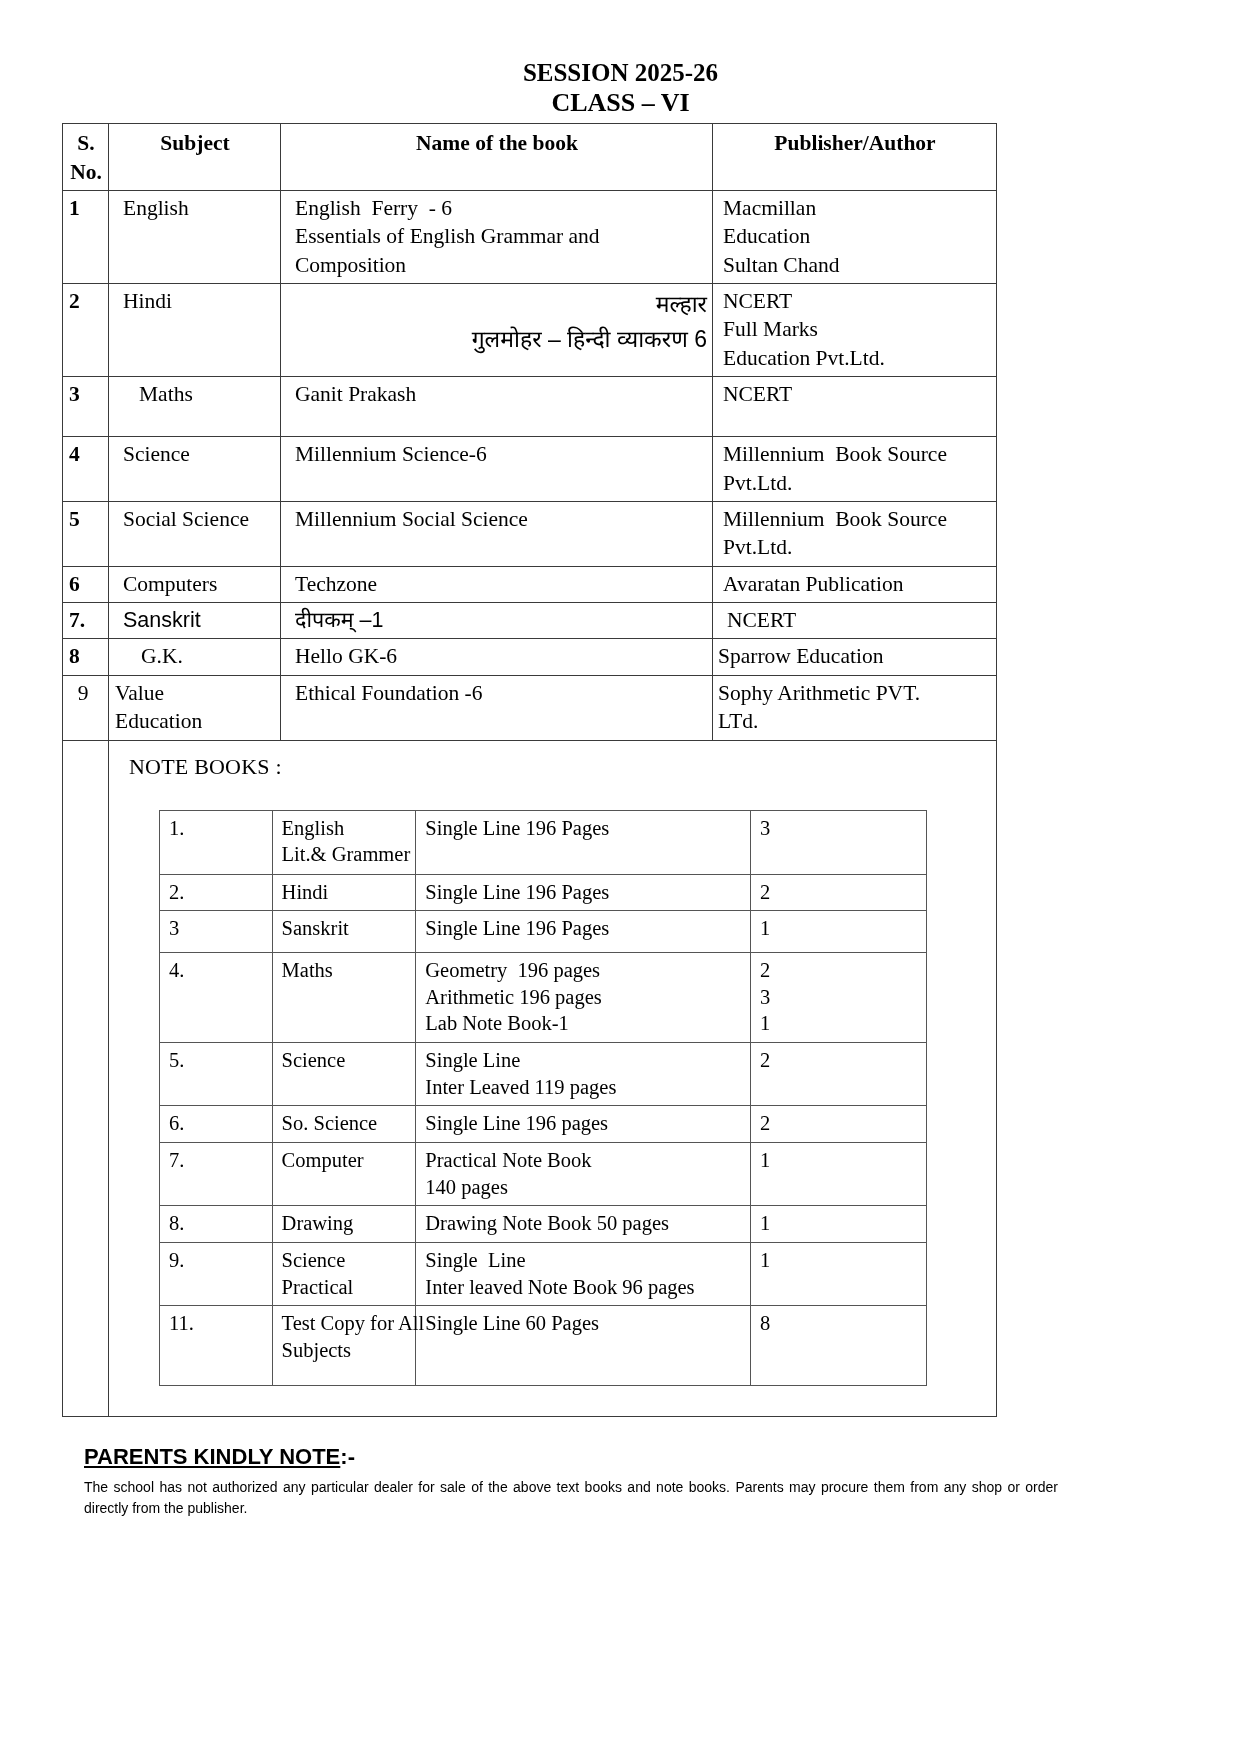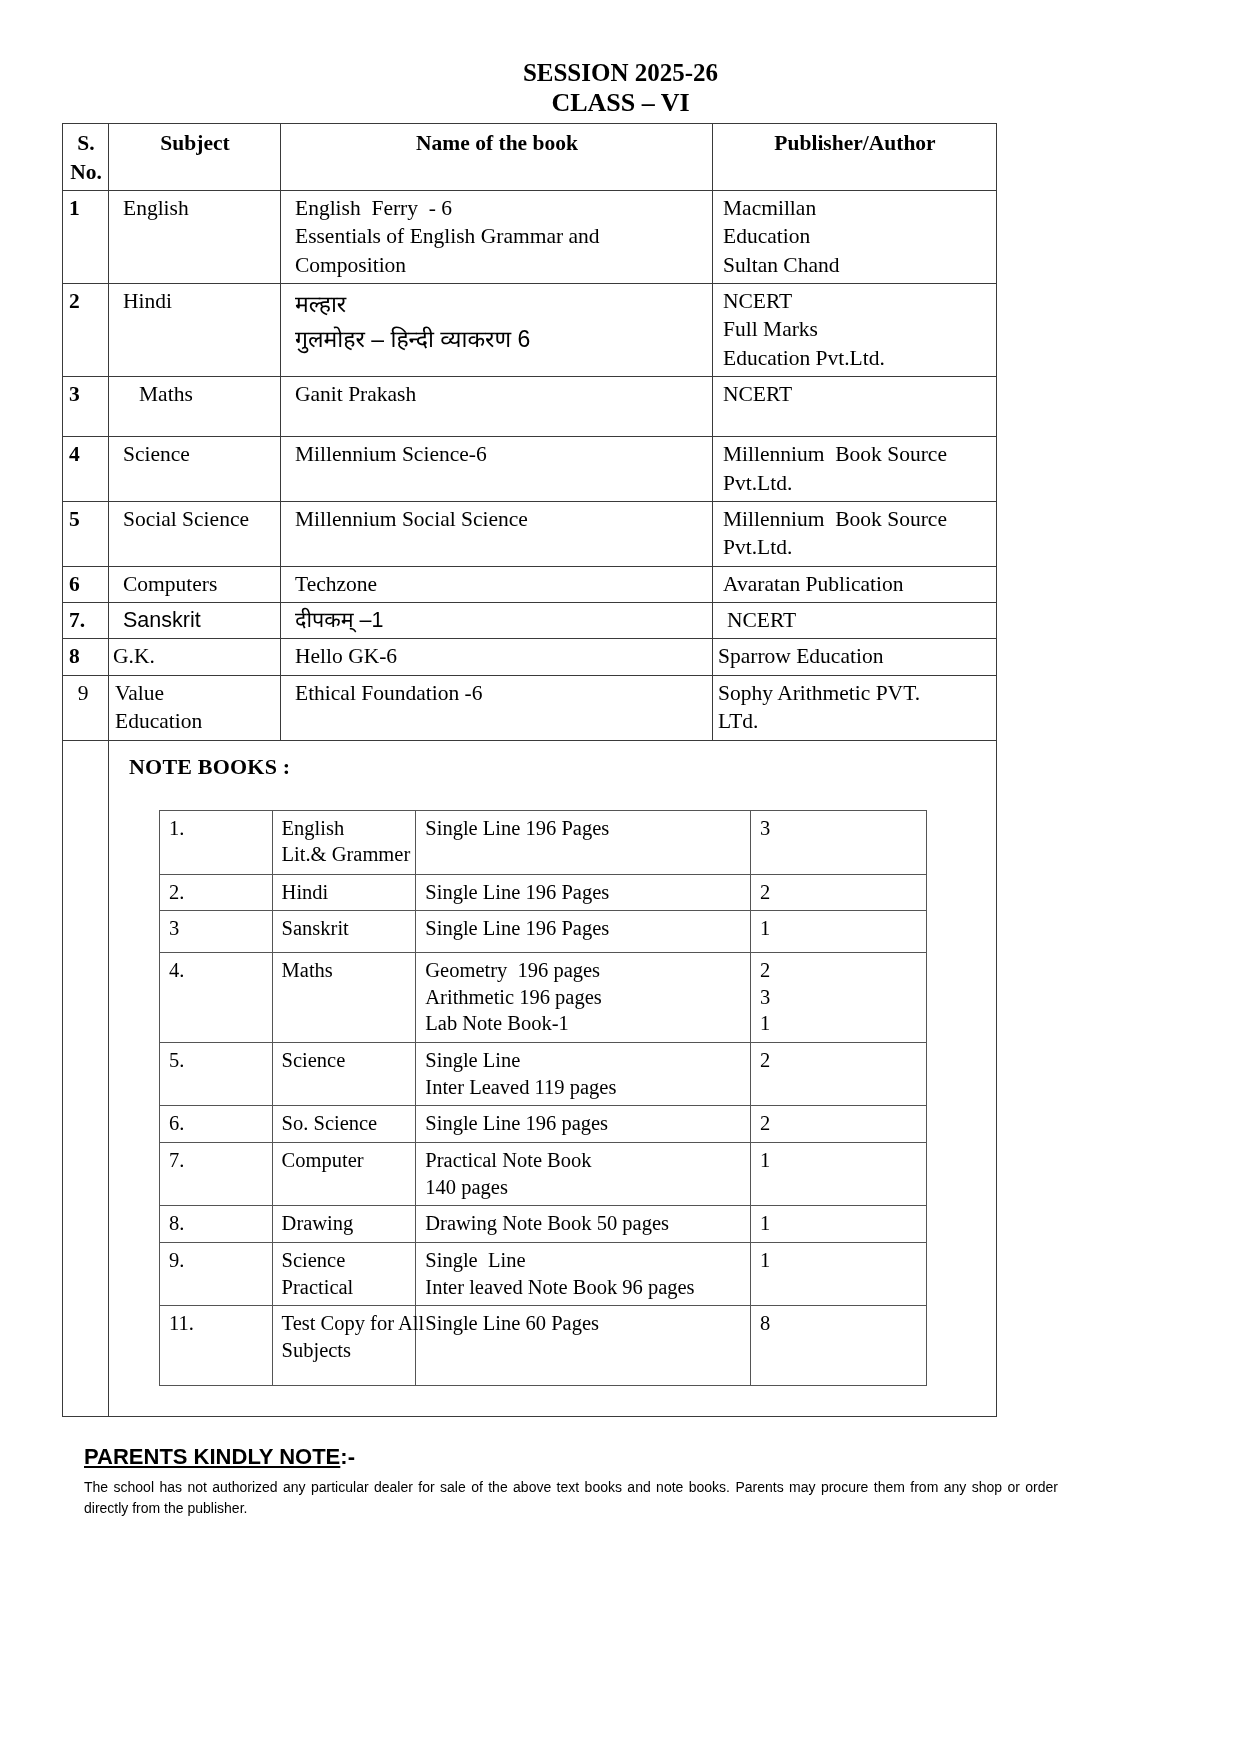--- a/index.html
+++ b/index.html
@@ -83,39 +83,40 @@
   td.sno.bold { font-weight: bold; }
   td.sno.center { text-align: center; padding-left: 0; }
   td.subj.indent { padding-left: 14px; }
   td.book.indent { padding-left: 14px; }
   td.pub.indent  { padding-left: 10px; }
 
   .dev {
     font-family: "Liberation Sans", "DejaVu Sans", sans-serif;
     font-size: 23px;
     line-height: 1.5;
+    text-align: right;
   }
   .sans {
     font-family: "Liberation Sans", "DejaVu Sans", sans-serif;
     font-size: 21px;
   }
   .justify-pub { text-align: justify; text-align-last: left; }
 
   .cell-lines div { white-space: pre; }
 
   
   td.nb-wrap {
     padding: 0;
     border: 1.6px solid #3a3a3a;
   }
   td.nb-blank {
     border: 1.6px solid #3a3a3a;
   }
   .nb-head {
-    font-weight: bold;
+    font-weight: normal;
     font-size: 22px;
     padding: 8px 0 0 14px;
     font-family: "Liberation Serif", "DejaVu Serif", serif;
     letter-spacing: 0.2px;
   }
   table.nb {
     border-collapse: collapse;
     table-layout: fixed;
     width: 768px;
     margin: 29px 0 26px 44px;
@@ -251,21 +252,21 @@
 
       <tr>
         <td class="sno bold">7.</td>
         <td class="subj indent sans">Sanskrit</td>
         <td class="book indent dev">दीपकम् –1</td>
         <td class="pub" style="padding-left:14px">NCERT</td>
       </tr>
 
       <tr>
         <td class="sno bold">8</td>
-        <td class="subj" style="padding-left:4px">G.K.</td>
+        <td class="subj" style="padding-left:32px">G.K.</td>
         <td class="book indent">Hello  GK-6</td>
         <td class="pub" style="padding-left:5px">Sparrow Education</td>
       </tr>
 
       <tr>
         <td class="sno center">9</td>
         <td class="subj cell-lines" style="padding-left:6px">
           <div>Value</div>
           <div>Education</div>
         </td>

